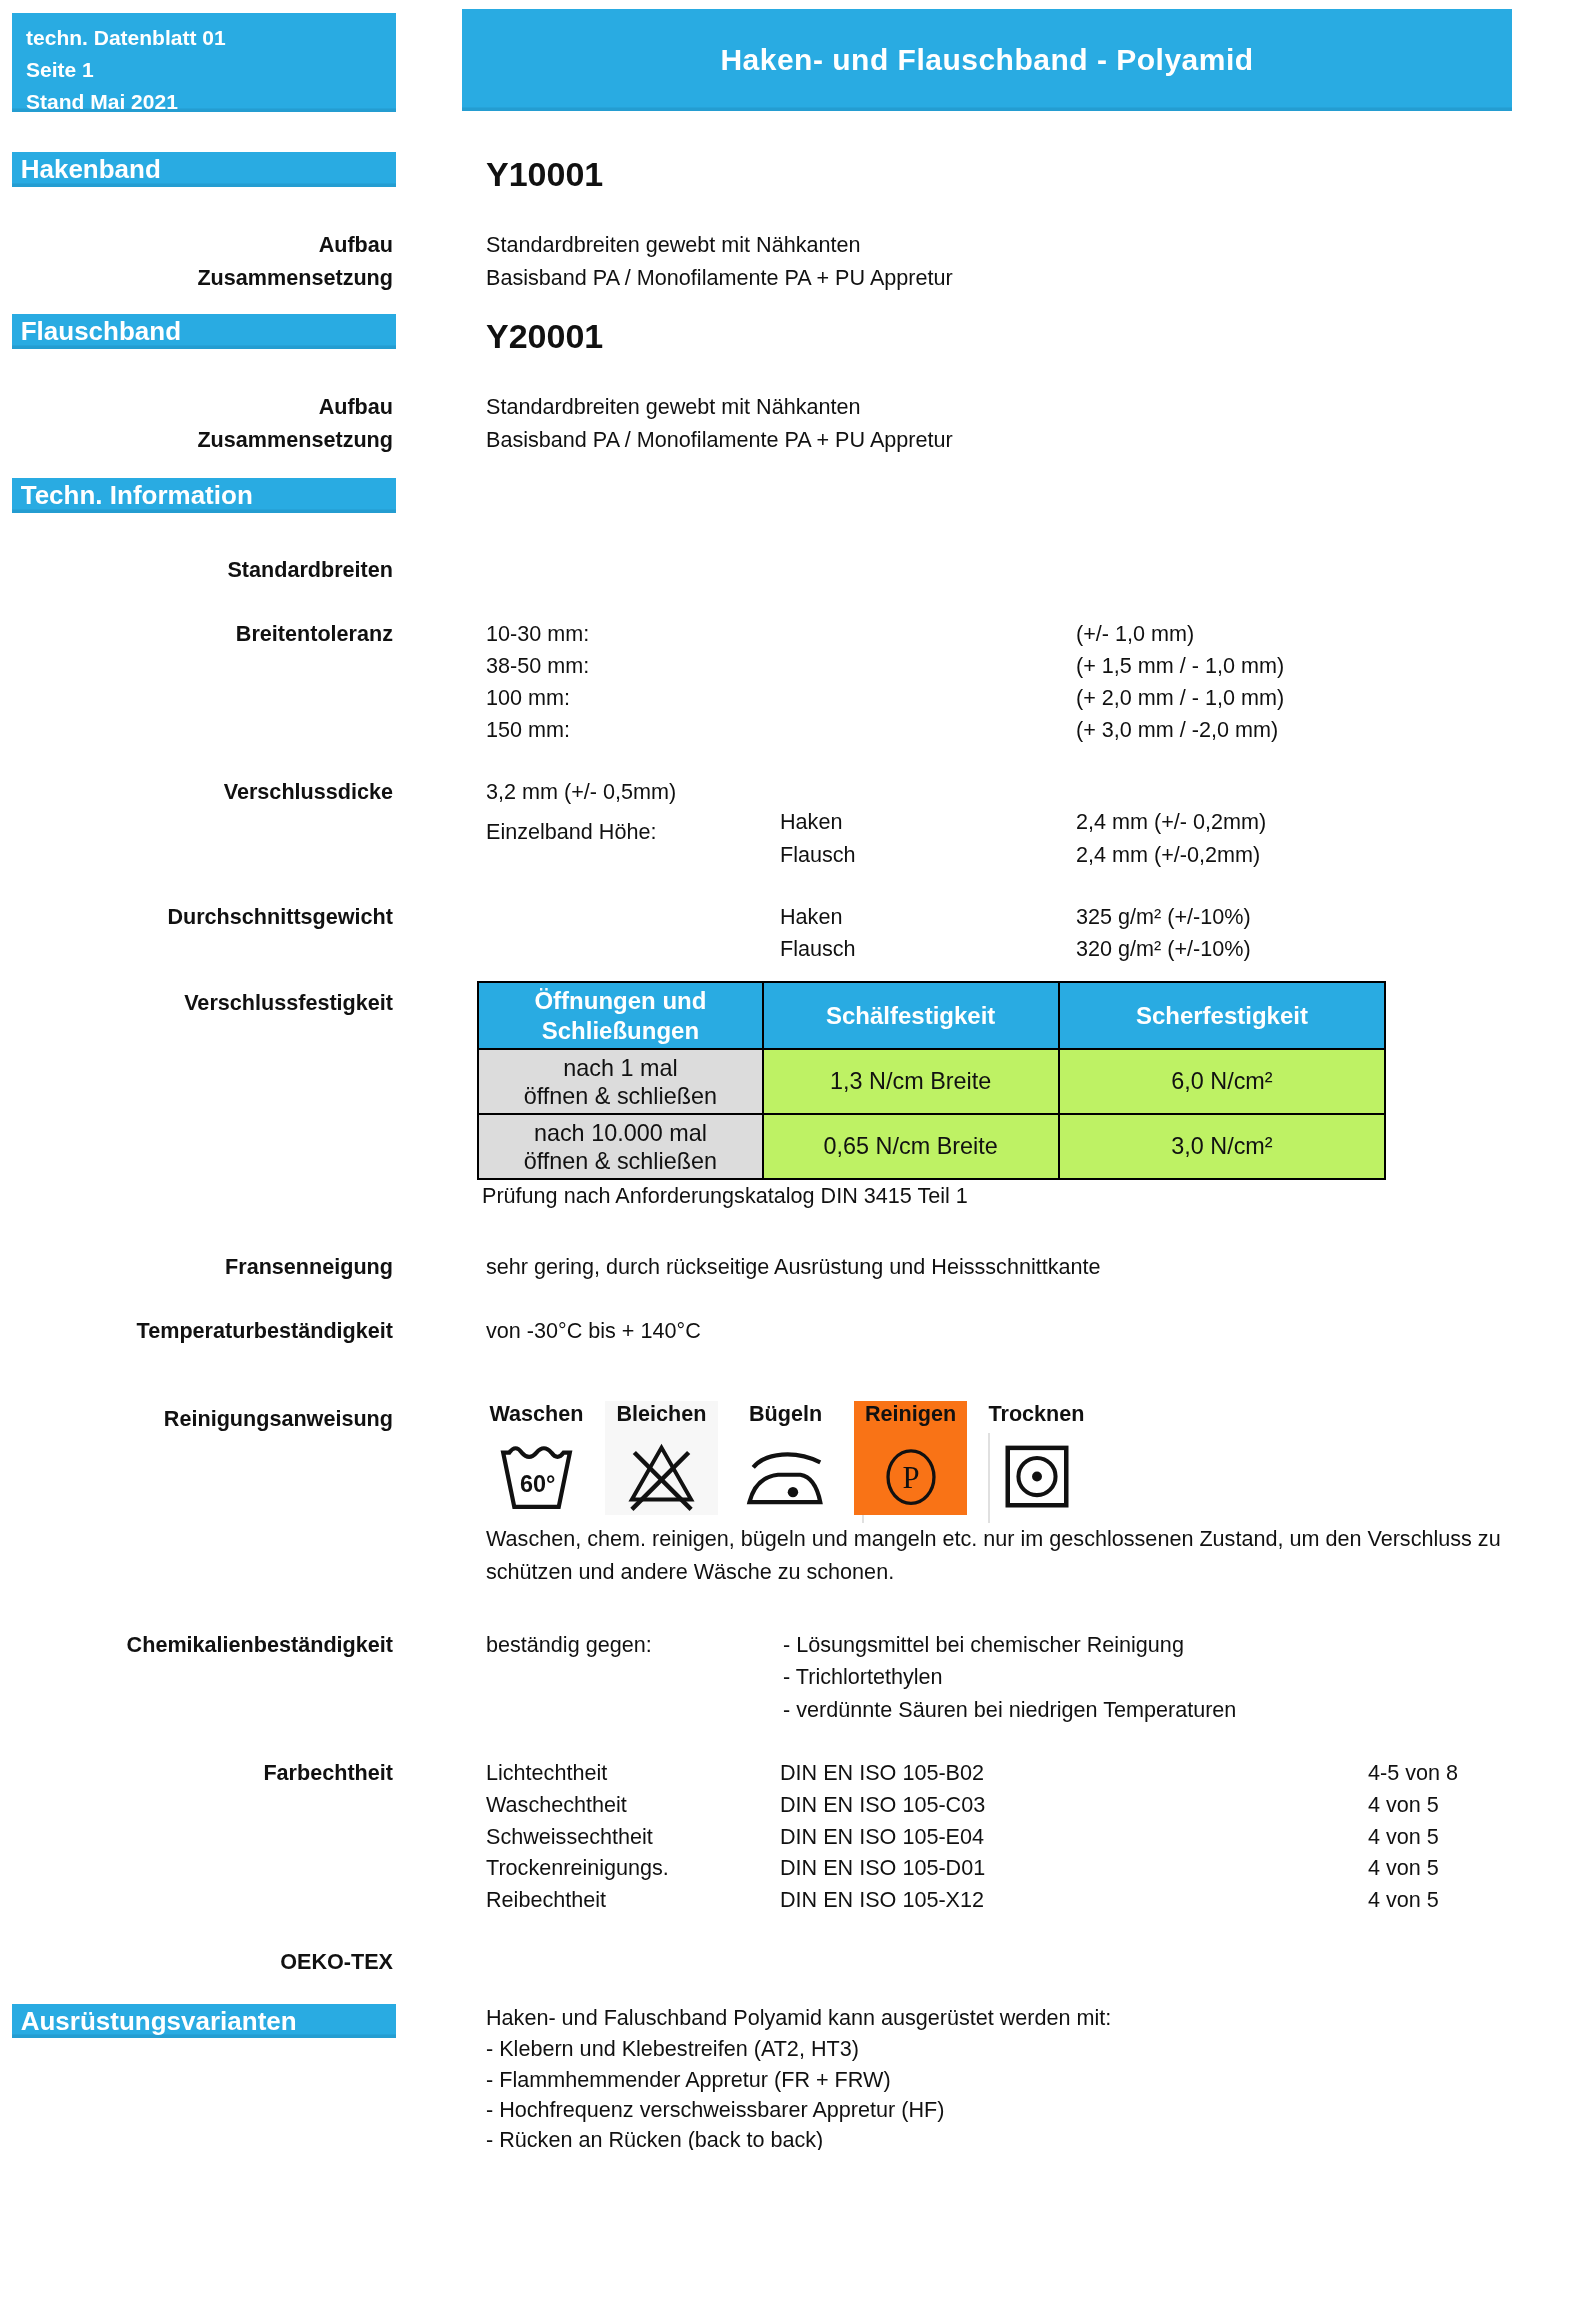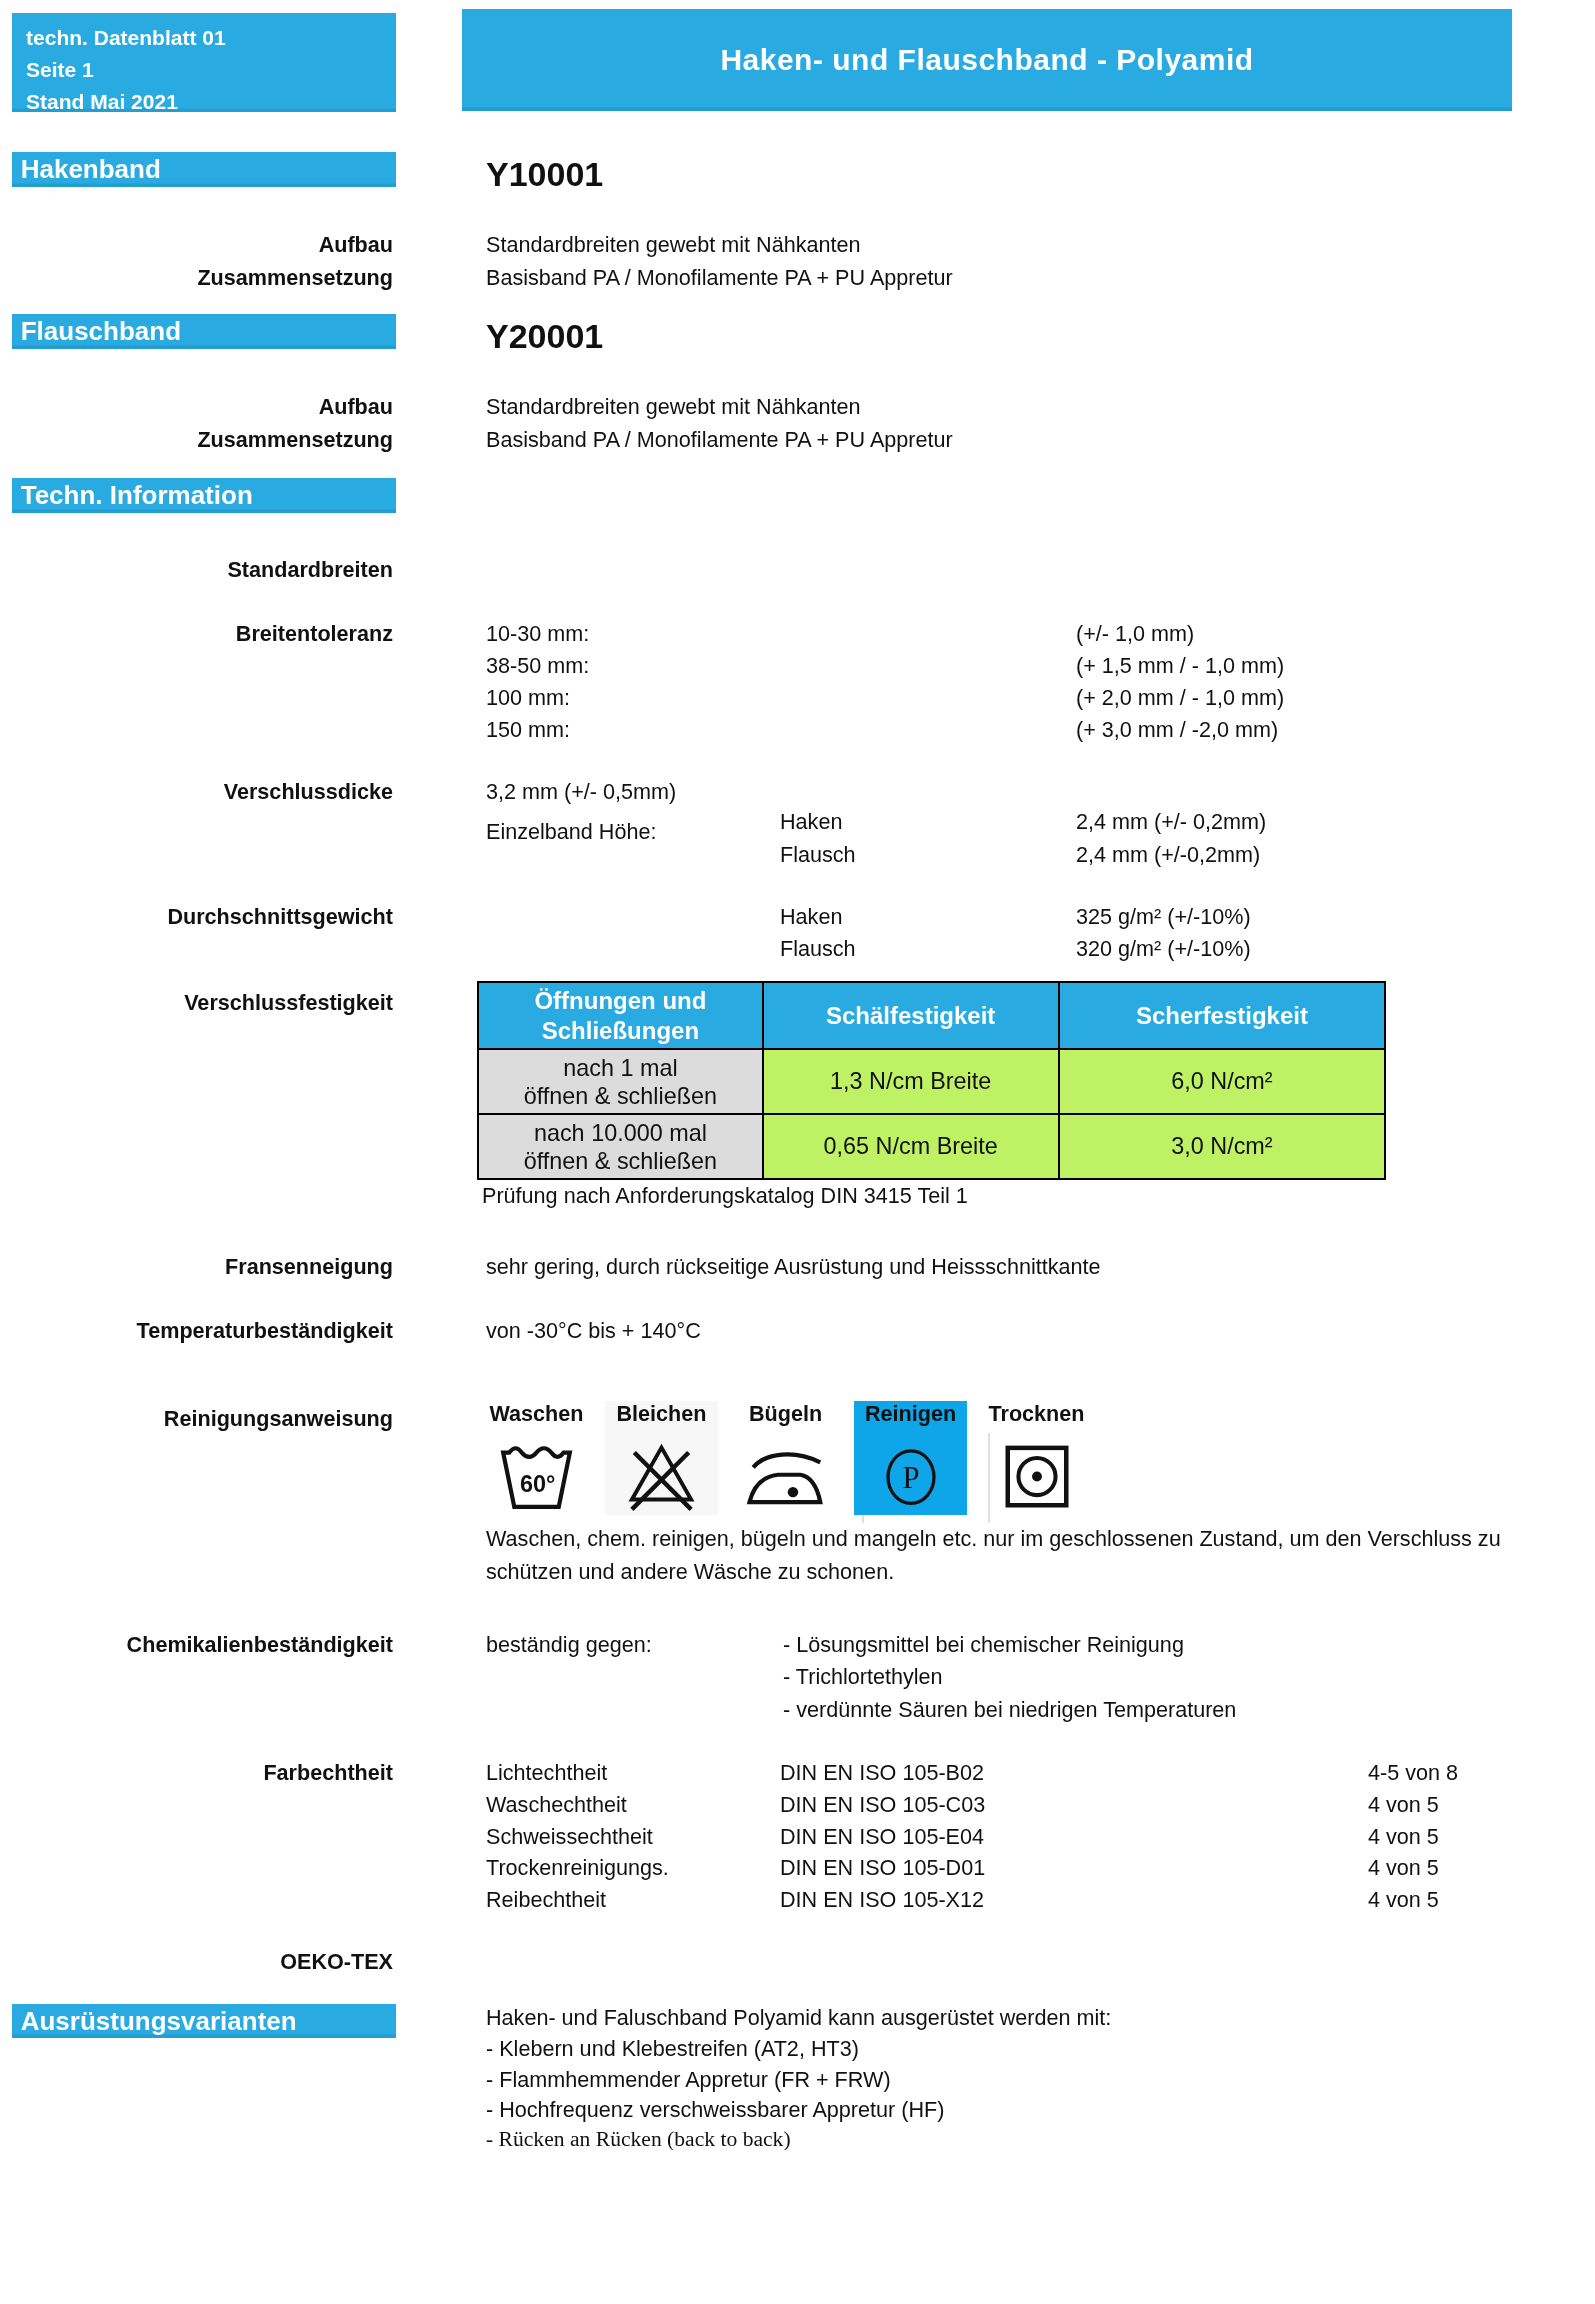--- a/index.html
+++ b/index.html
@@ -19,21 +19,21 @@
   .big{font-size:27px;}
   table.fest{position:absolute;left:477px;top:981px;border-collapse:collapse;table-layout:fixed;}
   table.fest td{border:2.7px solid #000;text-align:center;vertical-align:middle;padding:0 5.4px;}
   table.fest td.head{background:#29abe2;color:#fff;font-weight:bold;font-size:24px;line-height:30px;height:65px;}
   table.fest td.cellgray{background:#dcdcdc;font-size:23.4px;line-height:28px;height:63px;}
   table.fest td.cellwhite{background:#bef264;font-size:23.4px;height:63px;}
   .careCell{position:absolute;width:113px;text-align:center;}
   .careCell .cname{font-weight:bold;font-size:21.6px;white-space:nowrap;}
   .careCell svg{margin-top:12.6px;}
   .sep{position:absolute;width:1.8px;background:#e0e0e0;}
-  .cut{overflow:hidden;height:23.4px;font-family:Liberation Serif, serif;}
+  .cut{overflow:hidden;height:23.4px;}
 </style>
 </head>
 <body>
 
 <div class="page">
 
   <div class="abs cyan docbox">
     <div>techn. Datenblatt 01</div>
     <div>Seite 1</div>
     <div>Stand Mai 2021</div>
@@ -152,21 +152,21 @@
 
   <div class="careCell" style="left:729px;top:1401px">
     <div class="cname">Bügeln</div>
     <svg width="83" height="72" viewBox="0 0 64 58">
       <path d="M6 22 C16 10 40 8 60 18" fill="none" stroke="#111" stroke-width="3.4"></path>
       <path d="M3 50 Q8 30 26 28 L44 28 Q56 30 60 50 Z" fill="none" stroke="#111" stroke-width="3.4"></path>
       <circle cx="38" cy="42" r="4.2" fill="#111"></circle>
     </svg>
   </div>
 
-  <div class="careCell" style="left:854px;top:1401px;background:#0ea5e9">
+  <div class="careCell" style="left:854px;top:1401px;background:#f97316">
     <div class="cname">Reinigen</div>
     <svg width="70" height="72" viewBox="0 0 64 58">
       <ellipse cx="32" cy="30" rx="21" ry="24" fill="none" stroke="#111" stroke-width="3"></ellipse>
       <text x="32" y="40" text-anchor="middle" font-size="28" fill="#111" font-family="Liberation Serif, serif">P</text>
     </svg>
   </div>
 
   <div class="careCell" style="left:980px;top:1401px">
     <div class="cname">Trocknen</div>
     <svg width="72" height="72" viewBox="0 0 64 58">

